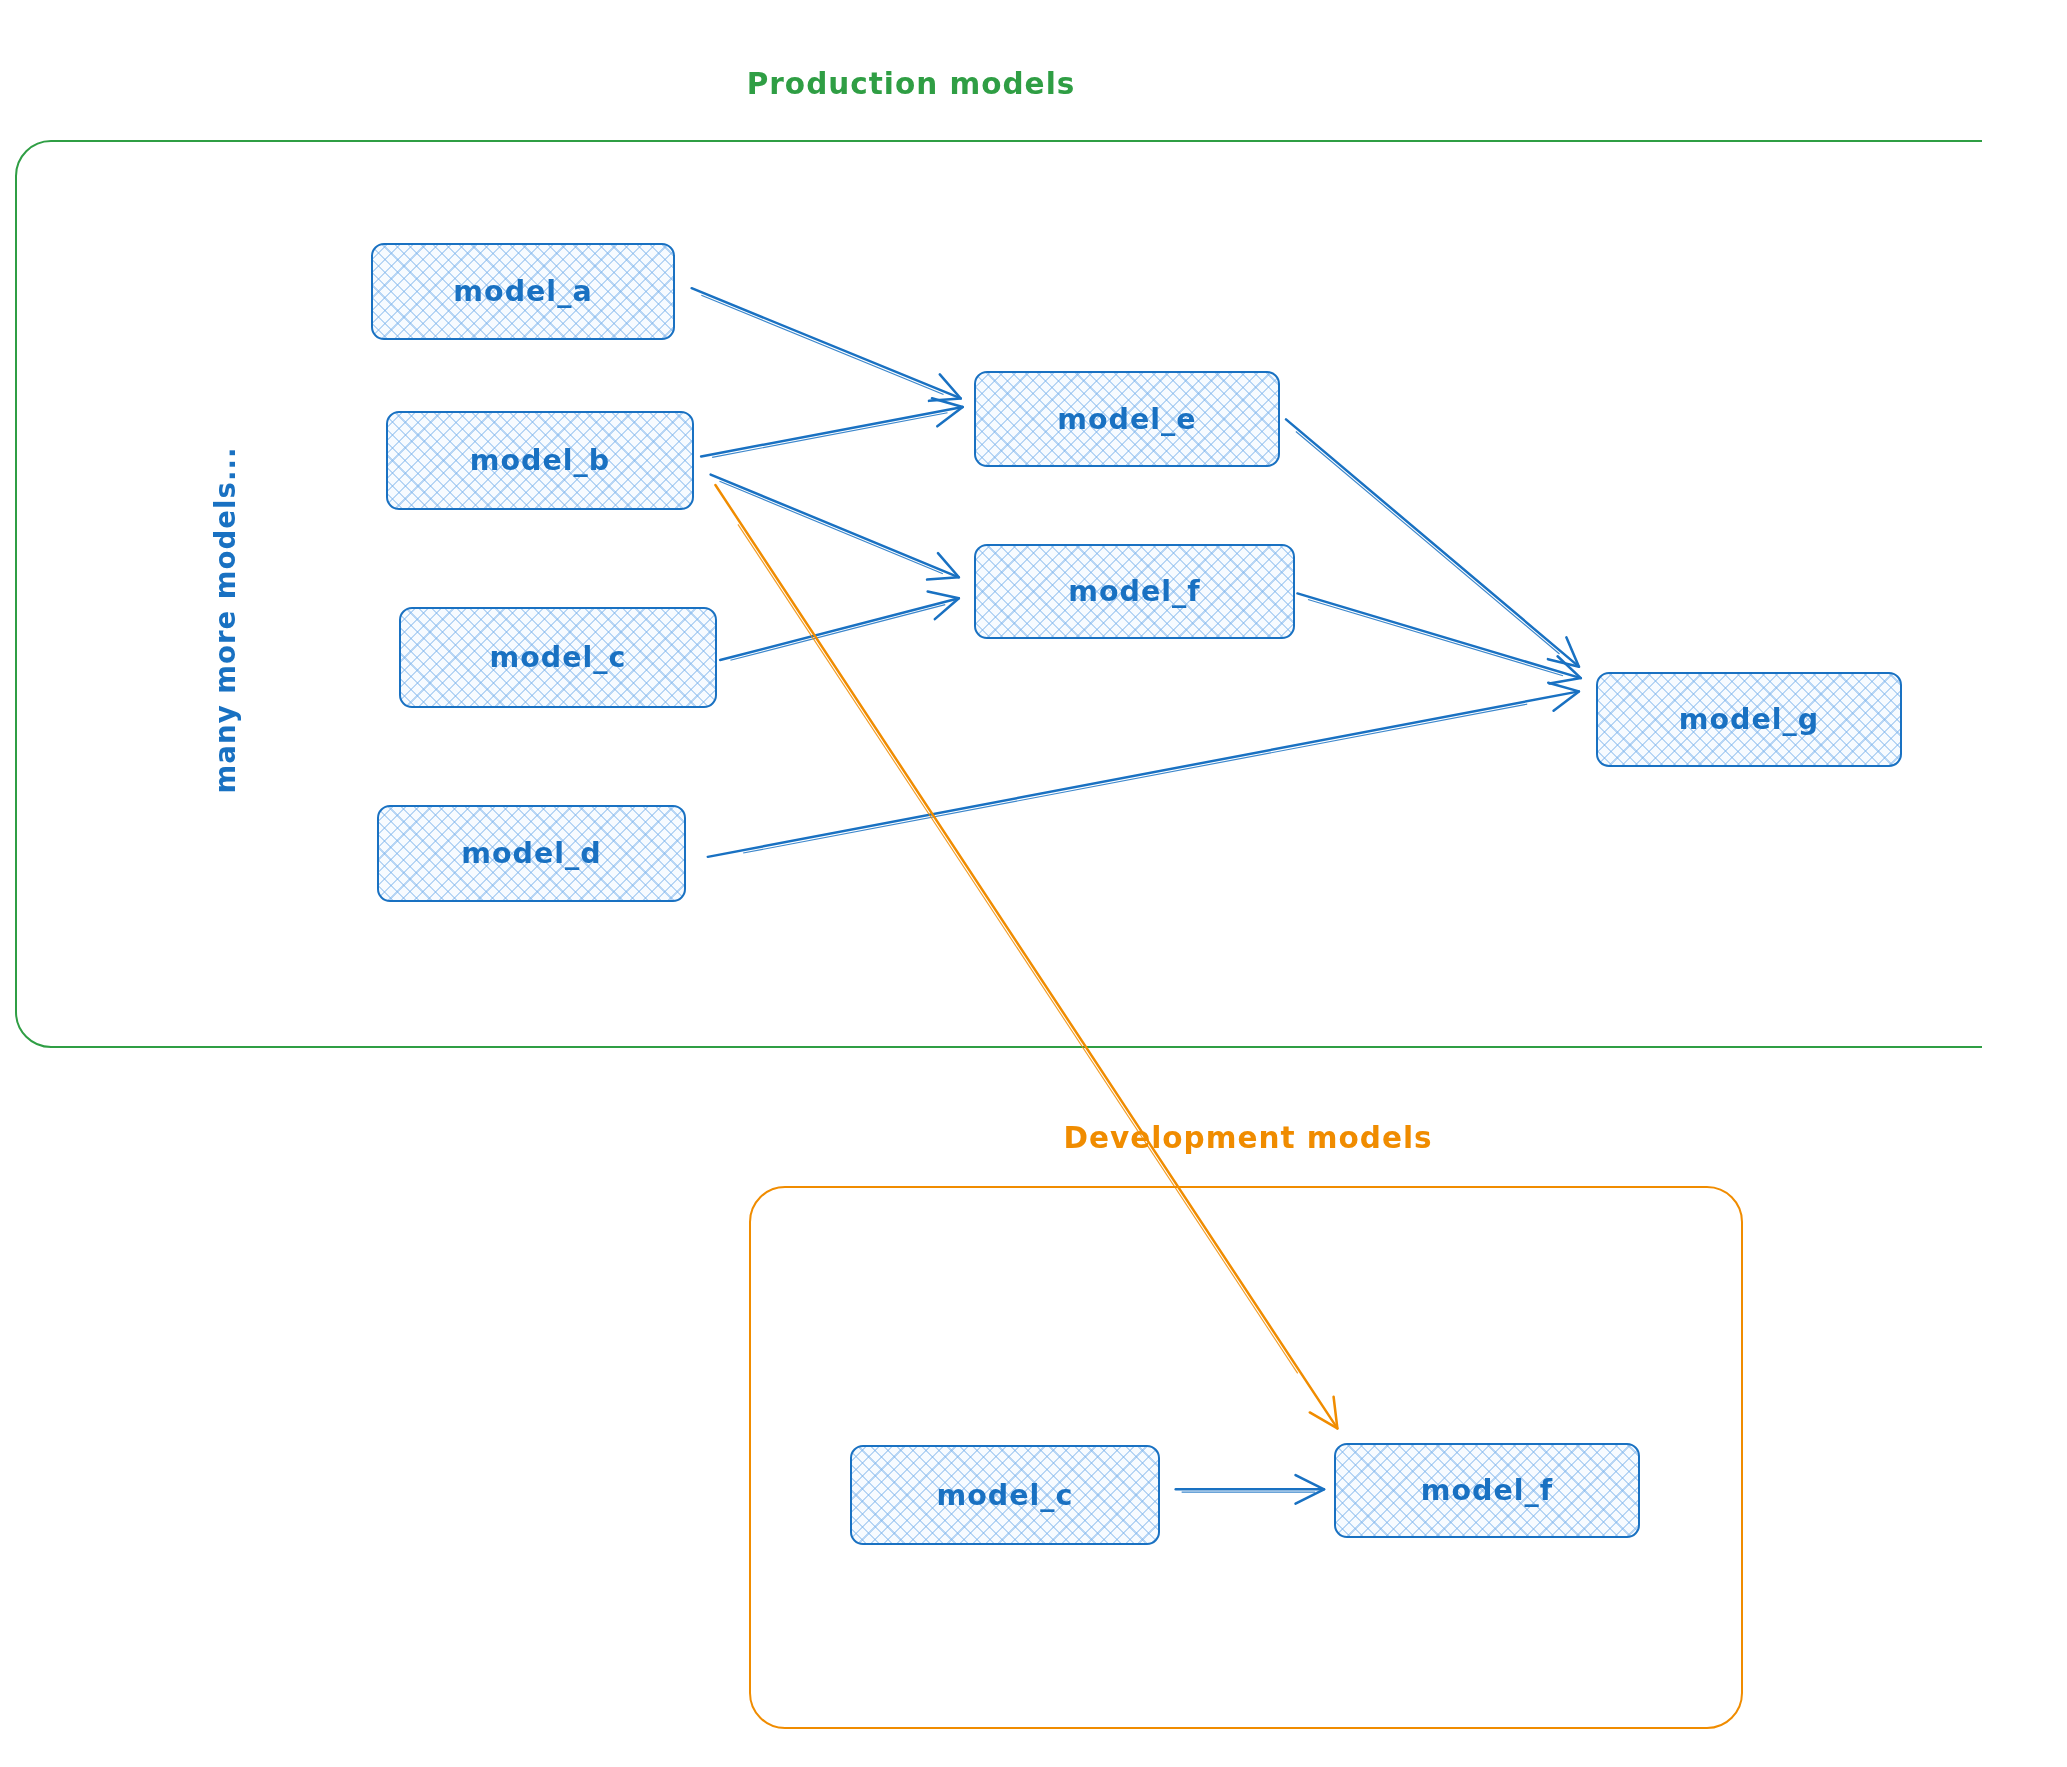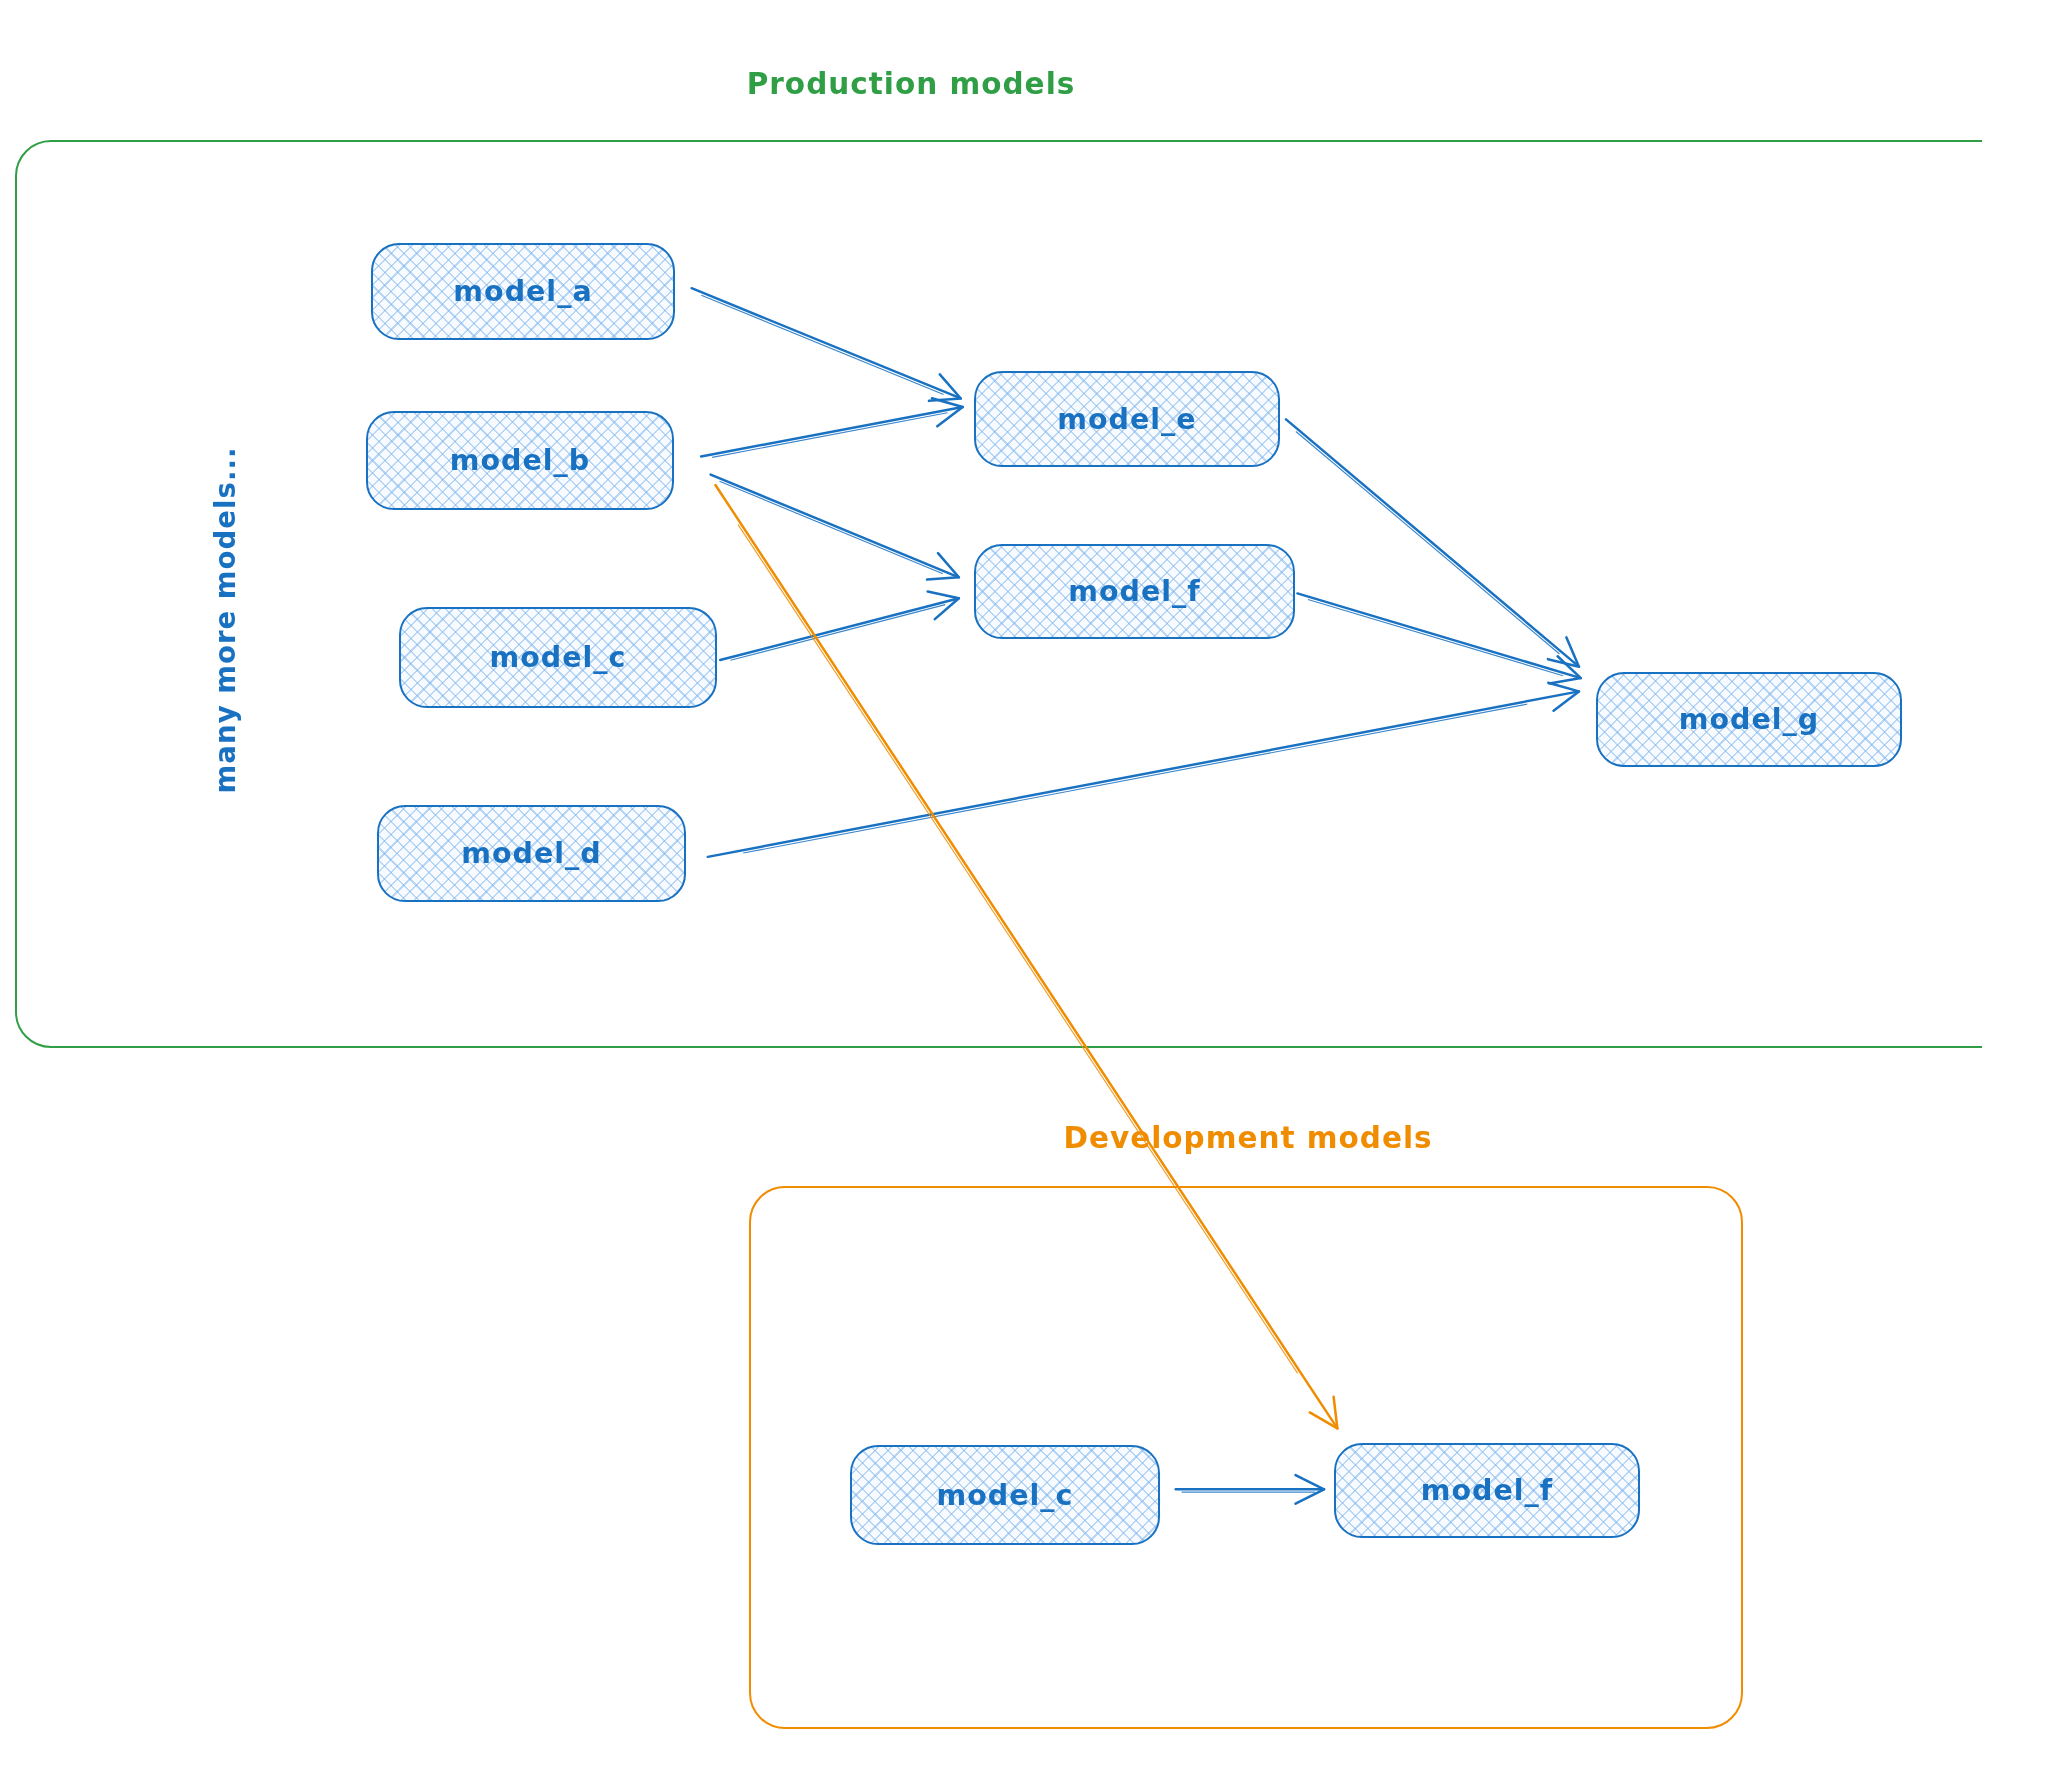--- a/index.html
+++ b/index.html
@@ -27,21 +27,21 @@
     transform: translate(-50%, -50%);
     font-size: 29.5px;
     font-weight: 600;
     letter-spacing: 1px;
     white-space: nowrap;
   }
   .node {
     position: absolute;
     box-sizing: border-box;
     border: 2.9px solid #1971c2;
-    border-radius: 28px;
+    border-radius: 13px;
     display: flex;
     align-items: center;
     justify-content: center;
     background-color: #f7fbff;
     background-image:
       repeating-linear-gradient(45deg, rgba(122, 178, 235, 0.50) 0px, rgba(122, 178, 235, 0.50) 1.6px, transparent 1.6px, transparent 9px),
       repeating-linear-gradient(135deg, rgba(122, 178, 235, 0.50) 0px, rgba(122, 178, 235, 0.50) 1.6px, transparent 1.6px, transparent 9px);
   }
   .node-label {
     font-size: 28.5px;
@@ -75,21 +75,21 @@
 
   <div class="group-box" style="left: 749px; top: 1186px; width: 994px; height: 543px; border-color: rgb(240, 140, 0);"></div>
   <div class="group-title" style="left: 1248px; top: 1138px; color: rgb(240, 140, 0);">Development models</div>
 
   <div class="side-note" style="left: 225px; top: 620px; color: rgb(25, 113, 194);">many more models...</div>
 
   <div>
       <div class="node" style="left: 371px; top: 243px; width: 304px; height: 97px;">
         <span class="node-label">model_a</span>
       </div>
-      <div class="node" style="left: 366px; top: 411px; width: 308px; height: 99px;">
+      <div class="node" style="left: 386px; top: 411px; width: 308px; height: 99px;">
         <span class="node-label">model_b</span>
       </div>
       <div class="node" style="left: 399px; top: 607px; width: 318px; height: 101px;">
         <span class="node-label">model_c</span>
       </div>
       <div class="node" style="left: 377px; top: 805px; width: 309px; height: 97px;">
         <span class="node-label">model_d</span>
       </div>
       <div class="node" style="left: 974px; top: 371px; width: 306px; height: 96px;">
         <span class="node-label">model_e</span>

